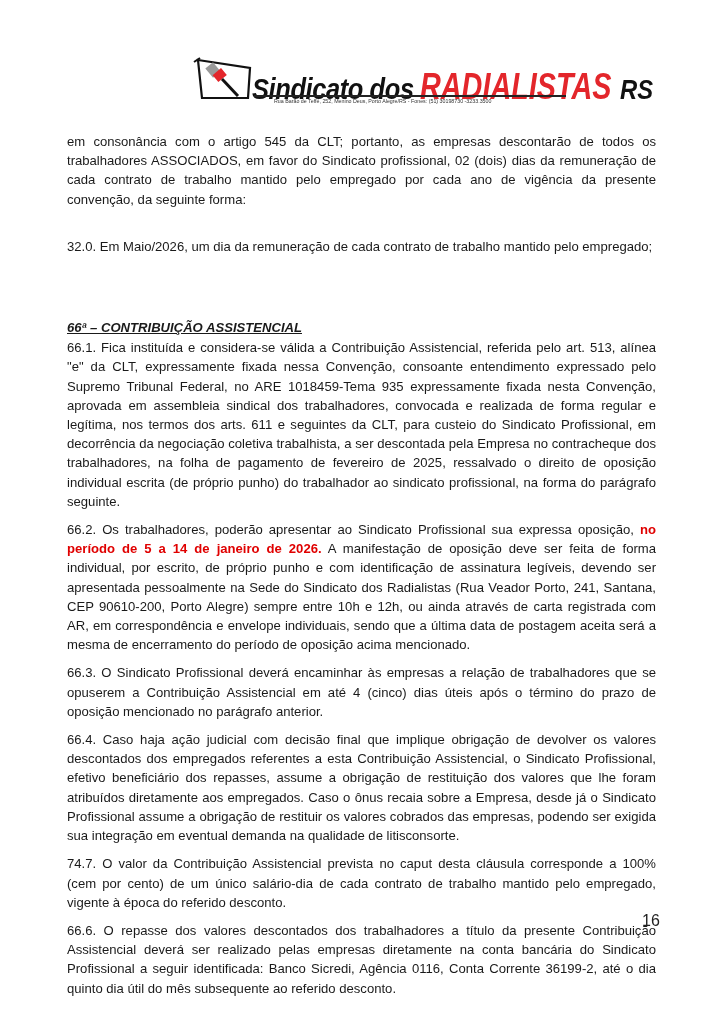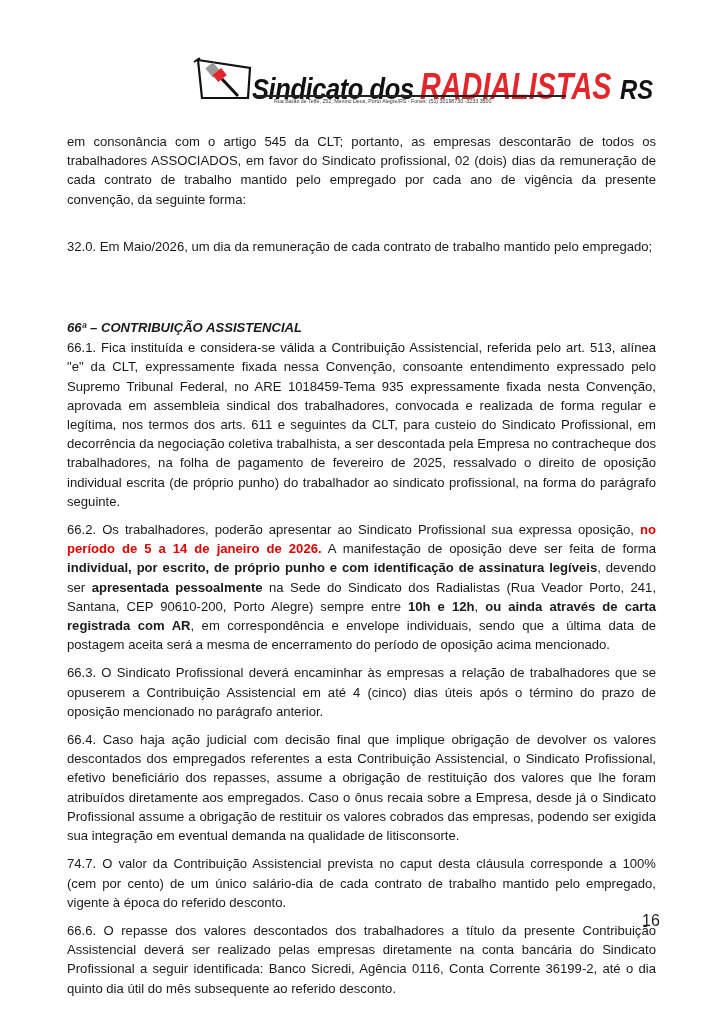--- a/index.html
+++ b/index.html
@@ -8,23 +8,23 @@
   .logo-frame { position: absolute; left: 4px; top: 4px; width: 60px; height: 46px; }
   .logo-text { position: absolute; left: 64px; top: 16px; white-space: nowrap; font-family: "Liberation Sans", sans-serif; font-weight: bold; font-style: italic; }
   .logo-text .black { font-size: 30px; color: #111; letter-spacing: -0.5px; transform: scaleX(0.85); display: inline-block; transform-origin: left; }
   .logo-line { position: absolute; left: 66px; top: 45px; width: 312px; height: 2px; background: #222; }
   .logo-address { position: absolute; left: 86px; top: 48px; font-size: 5.3px; color: #333; white-space: nowrap; }
   .content { position: absolute; left: 67px; top: 132px; width: 589px; font-size: 13.1px; line-height: 19.2px; }
   .content p { margin: 0; text-align: justify; }
   .gap-big { height: 28px; }
   .gap-mid { height: 34px; }
   .gap-small { height: 9px; }
-  .heading { font-weight: bold; font-style: italic; margin-bottom: 1px !important; }
+  .heading { font-weight: bold; font-style: italic; text-decoration: underline; margin-bottom: 1px !important; }
   .red { color: #e00000; font-weight: bold; }
-  b { font-weight: bold; }
+  b { font-weight: normal; }
   .left { text-align: center; }
   .page-num { position: absolute; left: 642px; top: 912px; font-size: 16px; color: #222; }
 </style>
 </head>
 <body>
 
 <div class="logo">
   <svg class="logo-frame" viewBox="0 0 60 46" width="60" height="46">
     <path d="M6 6 L58 14 L56 44 L10 44 Z" fill="none" stroke="#111" stroke-width="2.2"></path>
     <path d="M2 8 L8 4" stroke="#111" stroke-width="2"></path>

